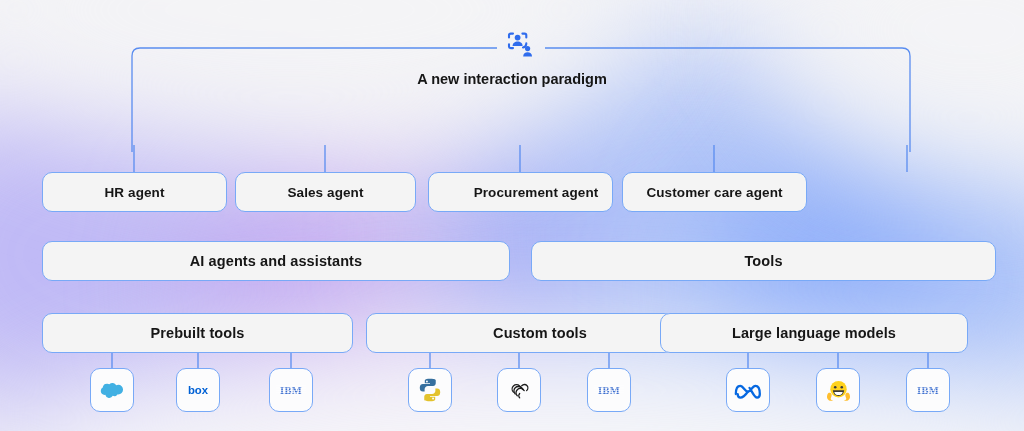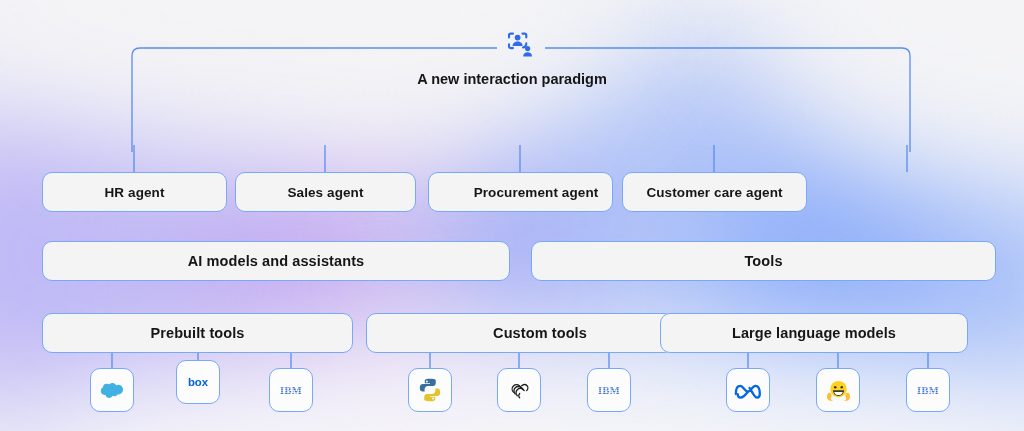--- a/index.html
+++ b/index.html
@@ -129,21 +129,21 @@
     <span>Sales agent</span>
   </div>
   <div class="node md" style="left:428px;top:172px;width:185px;height:40px;padding-left:31px;">
     <span>Procurement agent</span>
   </div>
   <div class="node md" style="left:622px;top:172px;width:185px;height:40px;">
     <span>Customer care agent</span>
   </div>
 
   <div class="node lg" style="left:42px;top:241px;width:468px;height:40px;">
-    <span>AI models and assistants</span>
+    <span>AI agents and assistants</span>
   </div>
   <div class="node lg" style="left:531px;top:241px;width:465px;height:40px;">
     <span>Tools</span>
   </div>
 
   <div class="node lg" style="left:42px;top:313px;width:311px;height:40px;">
     <span>Prebuilt tools</span>
   </div>
   <div class="node lg" style="left:366px;top:313px;width:308px;height:40px;padding-left:40px;">
     <span>Custom tools</span>
@@ -152,21 +152,21 @@
     <span>Large language models</span>
   </div>
 
   <div class="tile" style="left:90px;top:368px;">
     <span>
       <svg viewBox="0 0 30 20" width="28" height="19">
         <path fill="#41b0e3" d="M12.2 3.4a4.6 4.6 0 0 1 7.3 1 5.2 5.2 0 0 1 2.2-.5 5.1 5.1 0 0 1 5.1 5.2 5.1 5.1 0 0 1-5.1 5.2 5 5 0 0 1-1-.1 3.8 3.8 0 0 1-4.9 1.5 4.3 4.3 0 0 1-8-1.1 3.9 3.9 0 0 1-.8.1A4 4 0 0 1 3 10.5a4 4 0 0 1 2.1-3.6 4.6 4.6 0 0 1 7.1-3.5z"></path>
       </svg>
     </span>
   </div>
-  <div class="tile" style="left:176px;top:360px;justify-content:center;">
+  <div class="tile" style="left:176px;top:368px;justify-content:center;">
     <span>
       <svg viewBox="0 0 48 18" width="32" height="12">
         <text x="24" y="15" text-anchor="middle" font-family="Liberation Sans, sans-serif" font-size="17" font-weight="700" fill="#0061d5">box</text>
       </svg>
     </span>
   </div>
   <div class="tile" style="left:269px;top:368px;">
     <span>
       <svg viewBox="0 0 40 16" width="30" height="12">
         <text x="20" y="13" text-anchor="middle" font-family="Liberation Serif, serif" font-size="14" font-weight="700" letter-spacing="0.5" fill="#3d6fd0">IBM</text>

